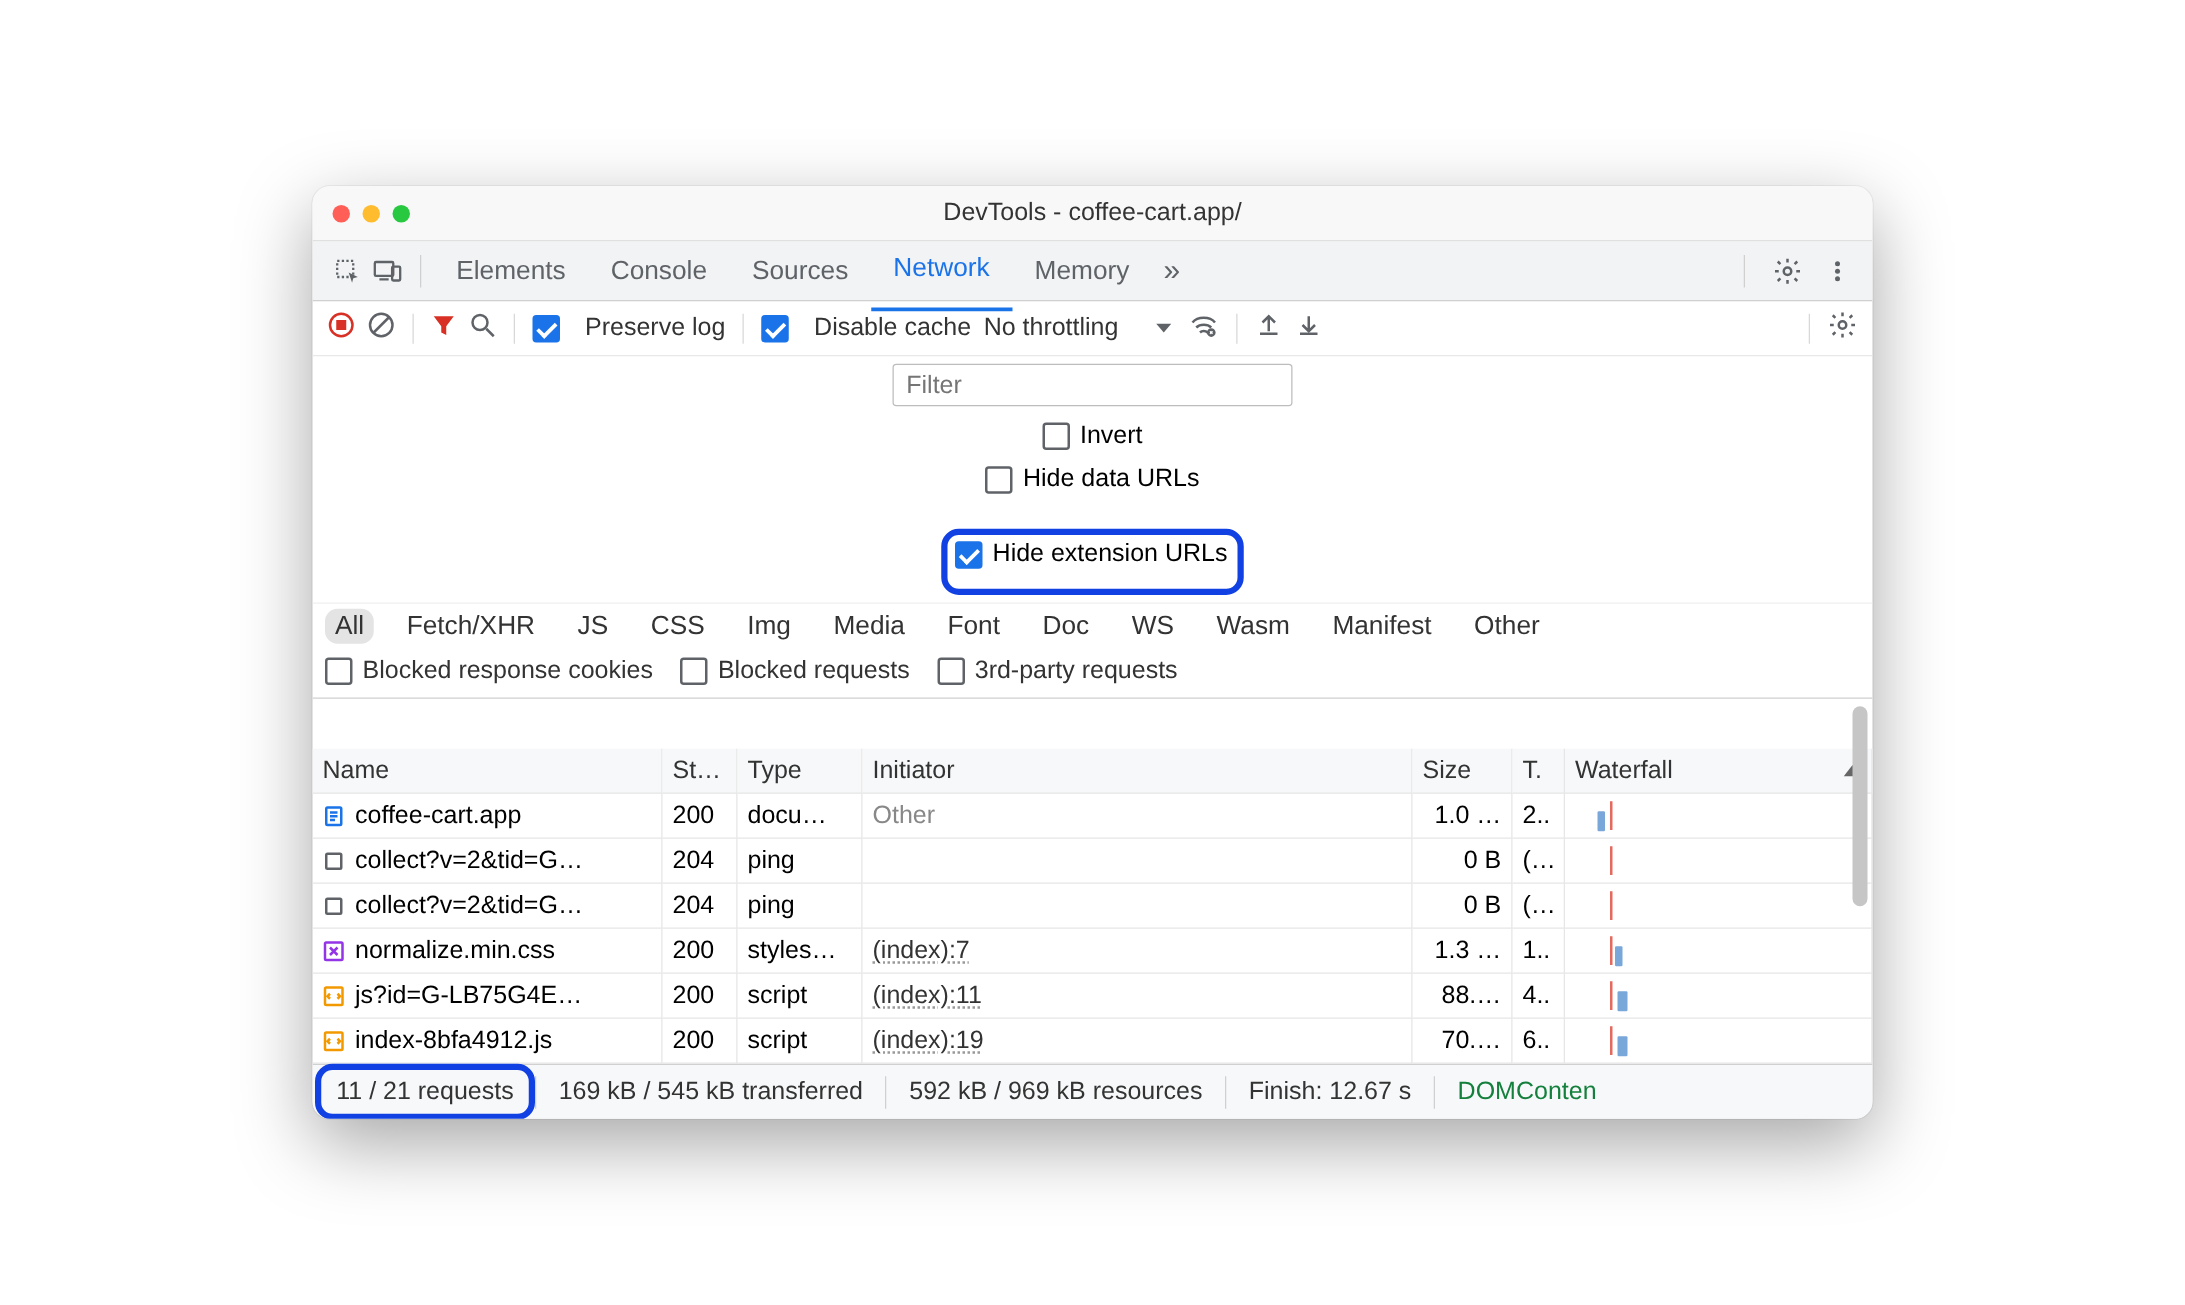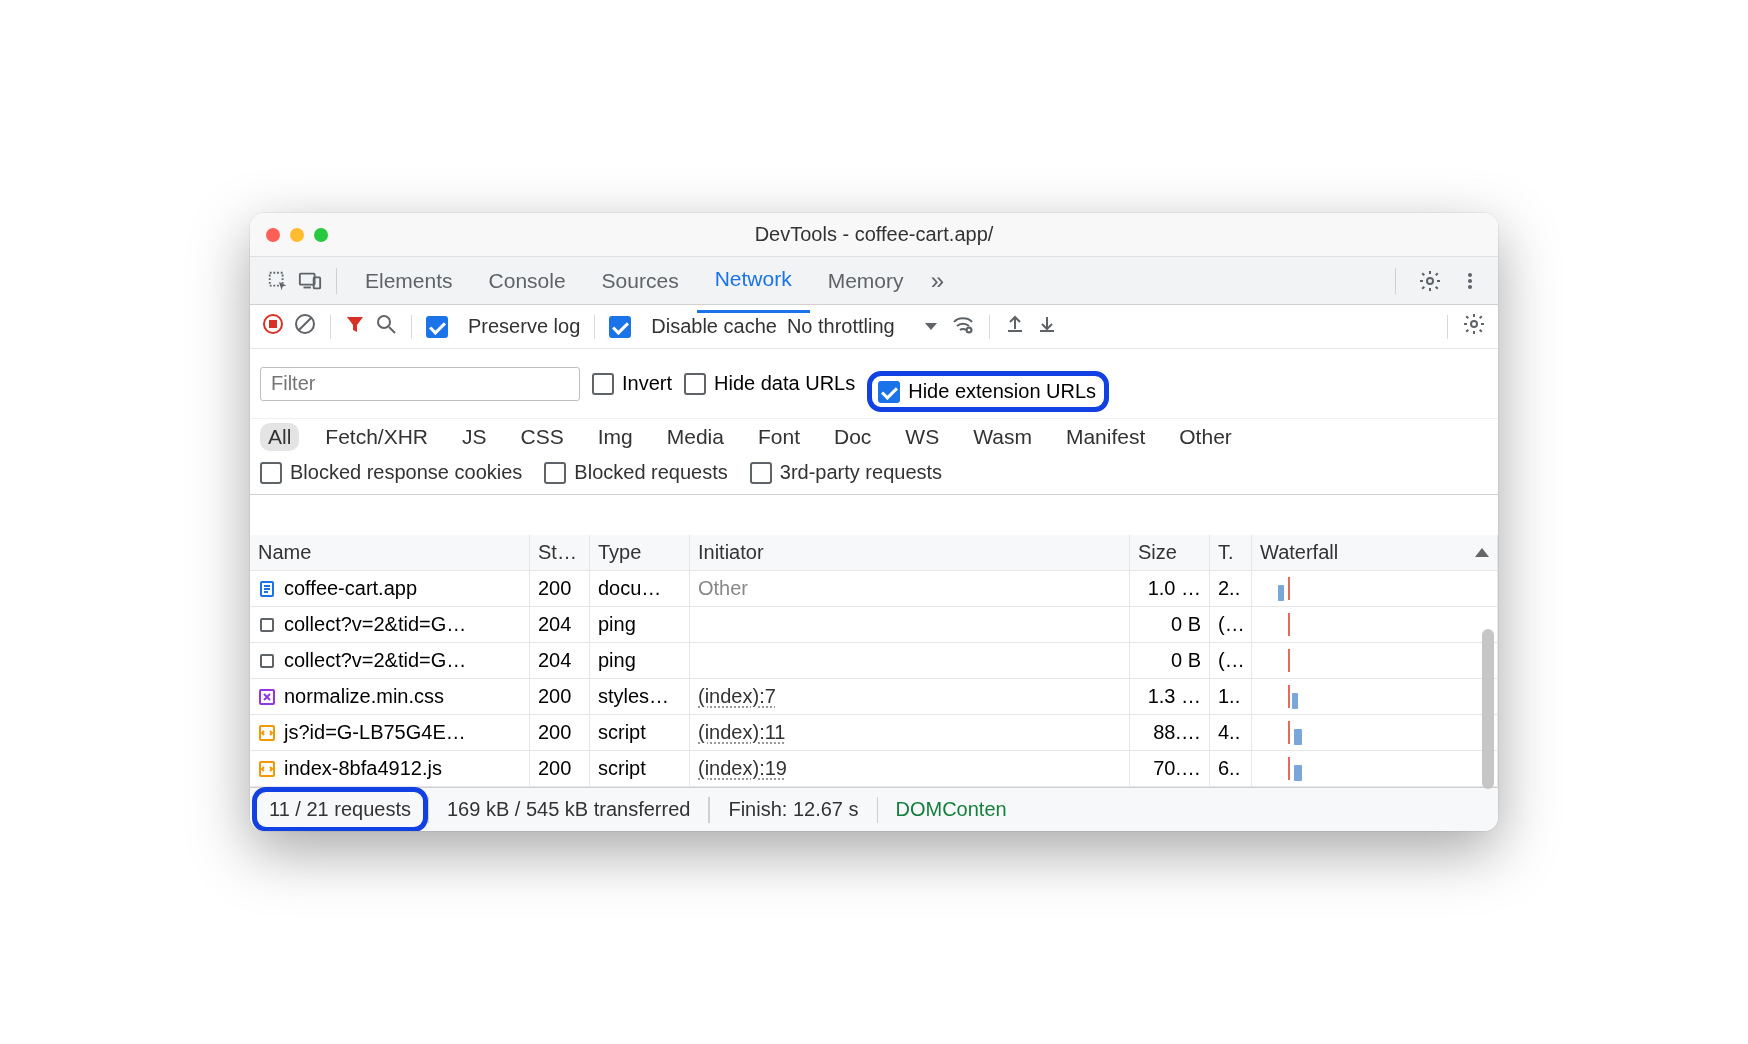--- a/index.html
+++ b/index.html
@@ -71,26 +71,27 @@
   input[type="checkbox"].cb:checked { background:#1a73e8; border-color:#1a73e8; }
   input[type="checkbox"].cb:checked::after {
     content:""; position:absolute; left:5px; top:1px; width:6px; height:12px; border:solid #fff; border-width:0 3px 3px 0; transform:rotate(45deg);
   }
   .select-wrap { display:flex; align-items:center; gap:6px; padding-right:4px; cursor:pointer;}
   .caret-down { width:0; height:0; border-left:6px solid transparent; border-right:6px solid transparent; border-top:7px solid #5f6368;}
 
   .filterbar {
     display:flex; align-items:center; padding: 6px 10px; gap: 12px; font-size: 20px; flex-wrap: wrap;
     border-bottom: 1px solid #f0f0f0;
+    flex-direction: column;
   }
   .filter-input {
     width: 320px; height: 34px; border: 1px solid #bdbdbd; border-radius: 3px; padding: 0 10px; font-size: 20px; color: #888;
   }
   .filterbar label { display:flex; align-items:flex-end; gap:8px; cursor:pointer; }
-  .highlight-box { border: 5px solid #1141e3; border-radius: 14px; padding: 4px 8px 4px 6px; display:flex; align-items:center; gap:8px;margin-top:16px; }
+  .highlight-box { border: 5px solid #1141e3; border-radius: 14px; padding: 4px 8px 16px 6px; display:flex; align-items:center; gap:8px;margin-top:16px; }
 
   .typebar {
     display:flex; align-items:center; padding: 4px 10px; gap: 18px; font-size: 21px; color:#333;
   }
   .type-chip { padding: 2px 8px; border-radius: 10px; cursor:pointer; }
   .type-chip.active { background:#e4e4e4; }
 
   .checkrow {
     display:flex; align-items:center; padding: 6px 10px 10px; gap: 22px; font-size: 20px; color:#333;
     border-bottom: 1px solid #d0d0d0;
@@ -451,19 +452,20 @@
       <div class="scroll-thumb"></div>
     </div>
 
   <div class="statusbar">
     <div class="sb-highlight">
       <span>11 / 21 requests</span>
     </div>
     <div class="sb-div"></div>
     <div class="sb-seg">169 kB / 545 kB transferred</div>
     <div class="sb-div"></div>
+    <div class="sb-seg">592 kB / 969 kB resources</div>
     <div class="sb-div"></div>
     <div class="sb-seg">Finish: 12.67 s</div>
     <div class="sb-div"></div>
     <div class="sb-seg sb-link">DOMConten</div>
   </div>
 
 </div>
 
 </body></html>

